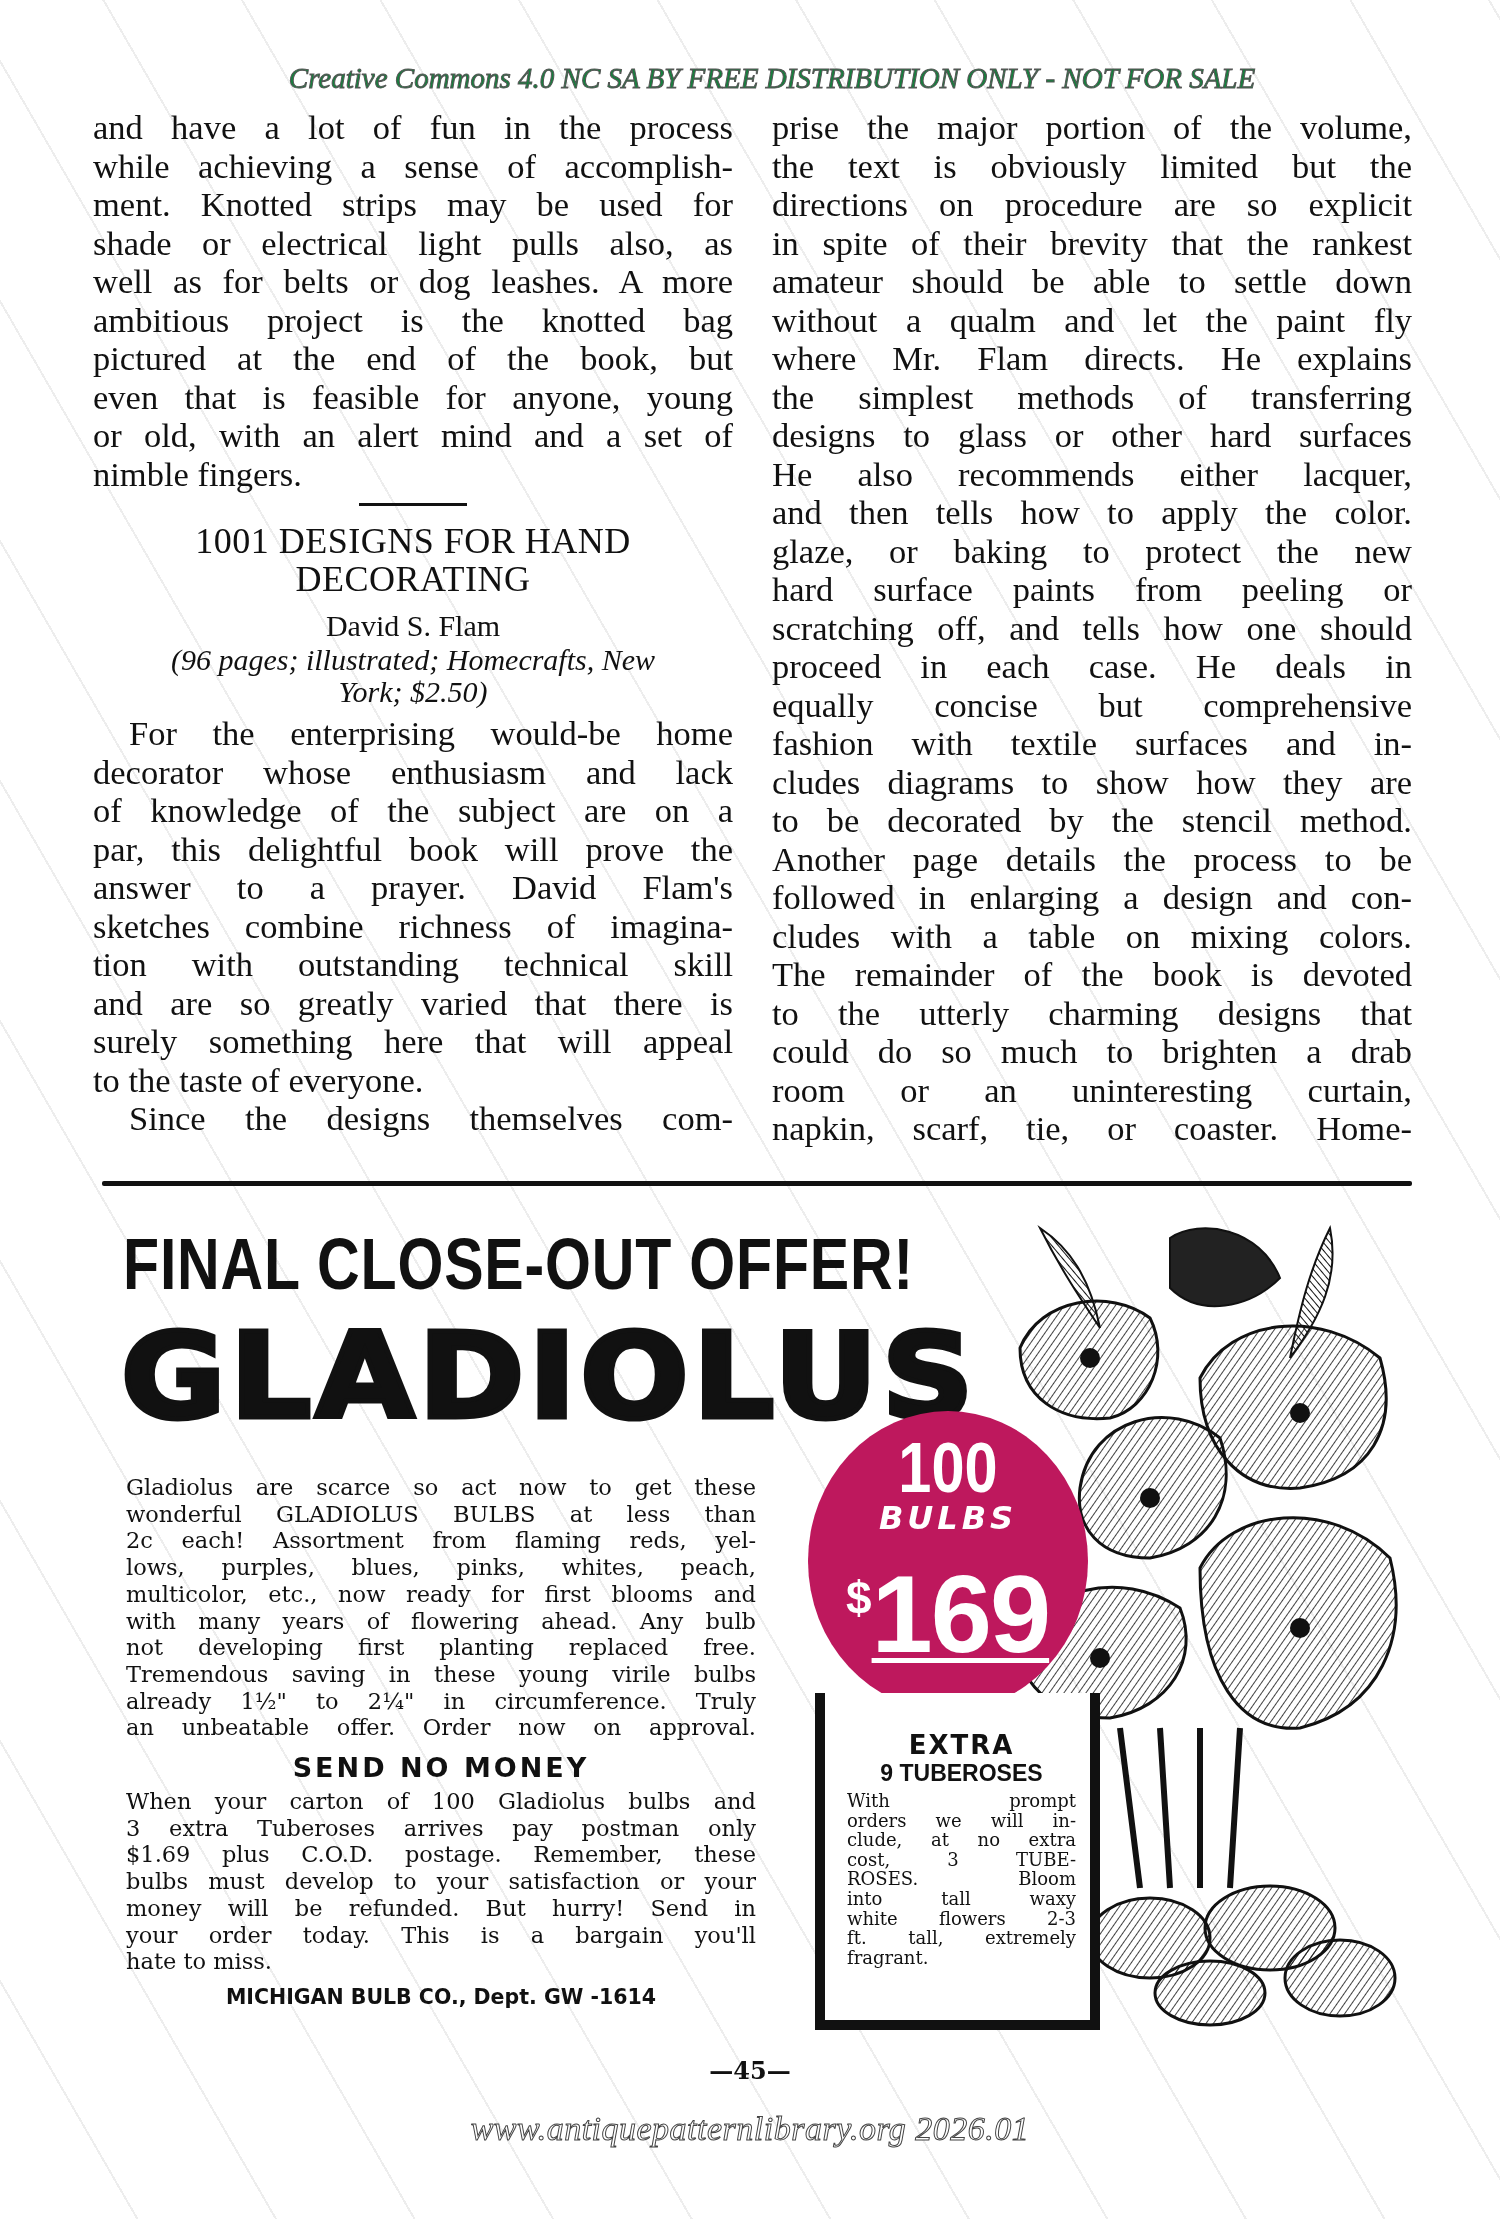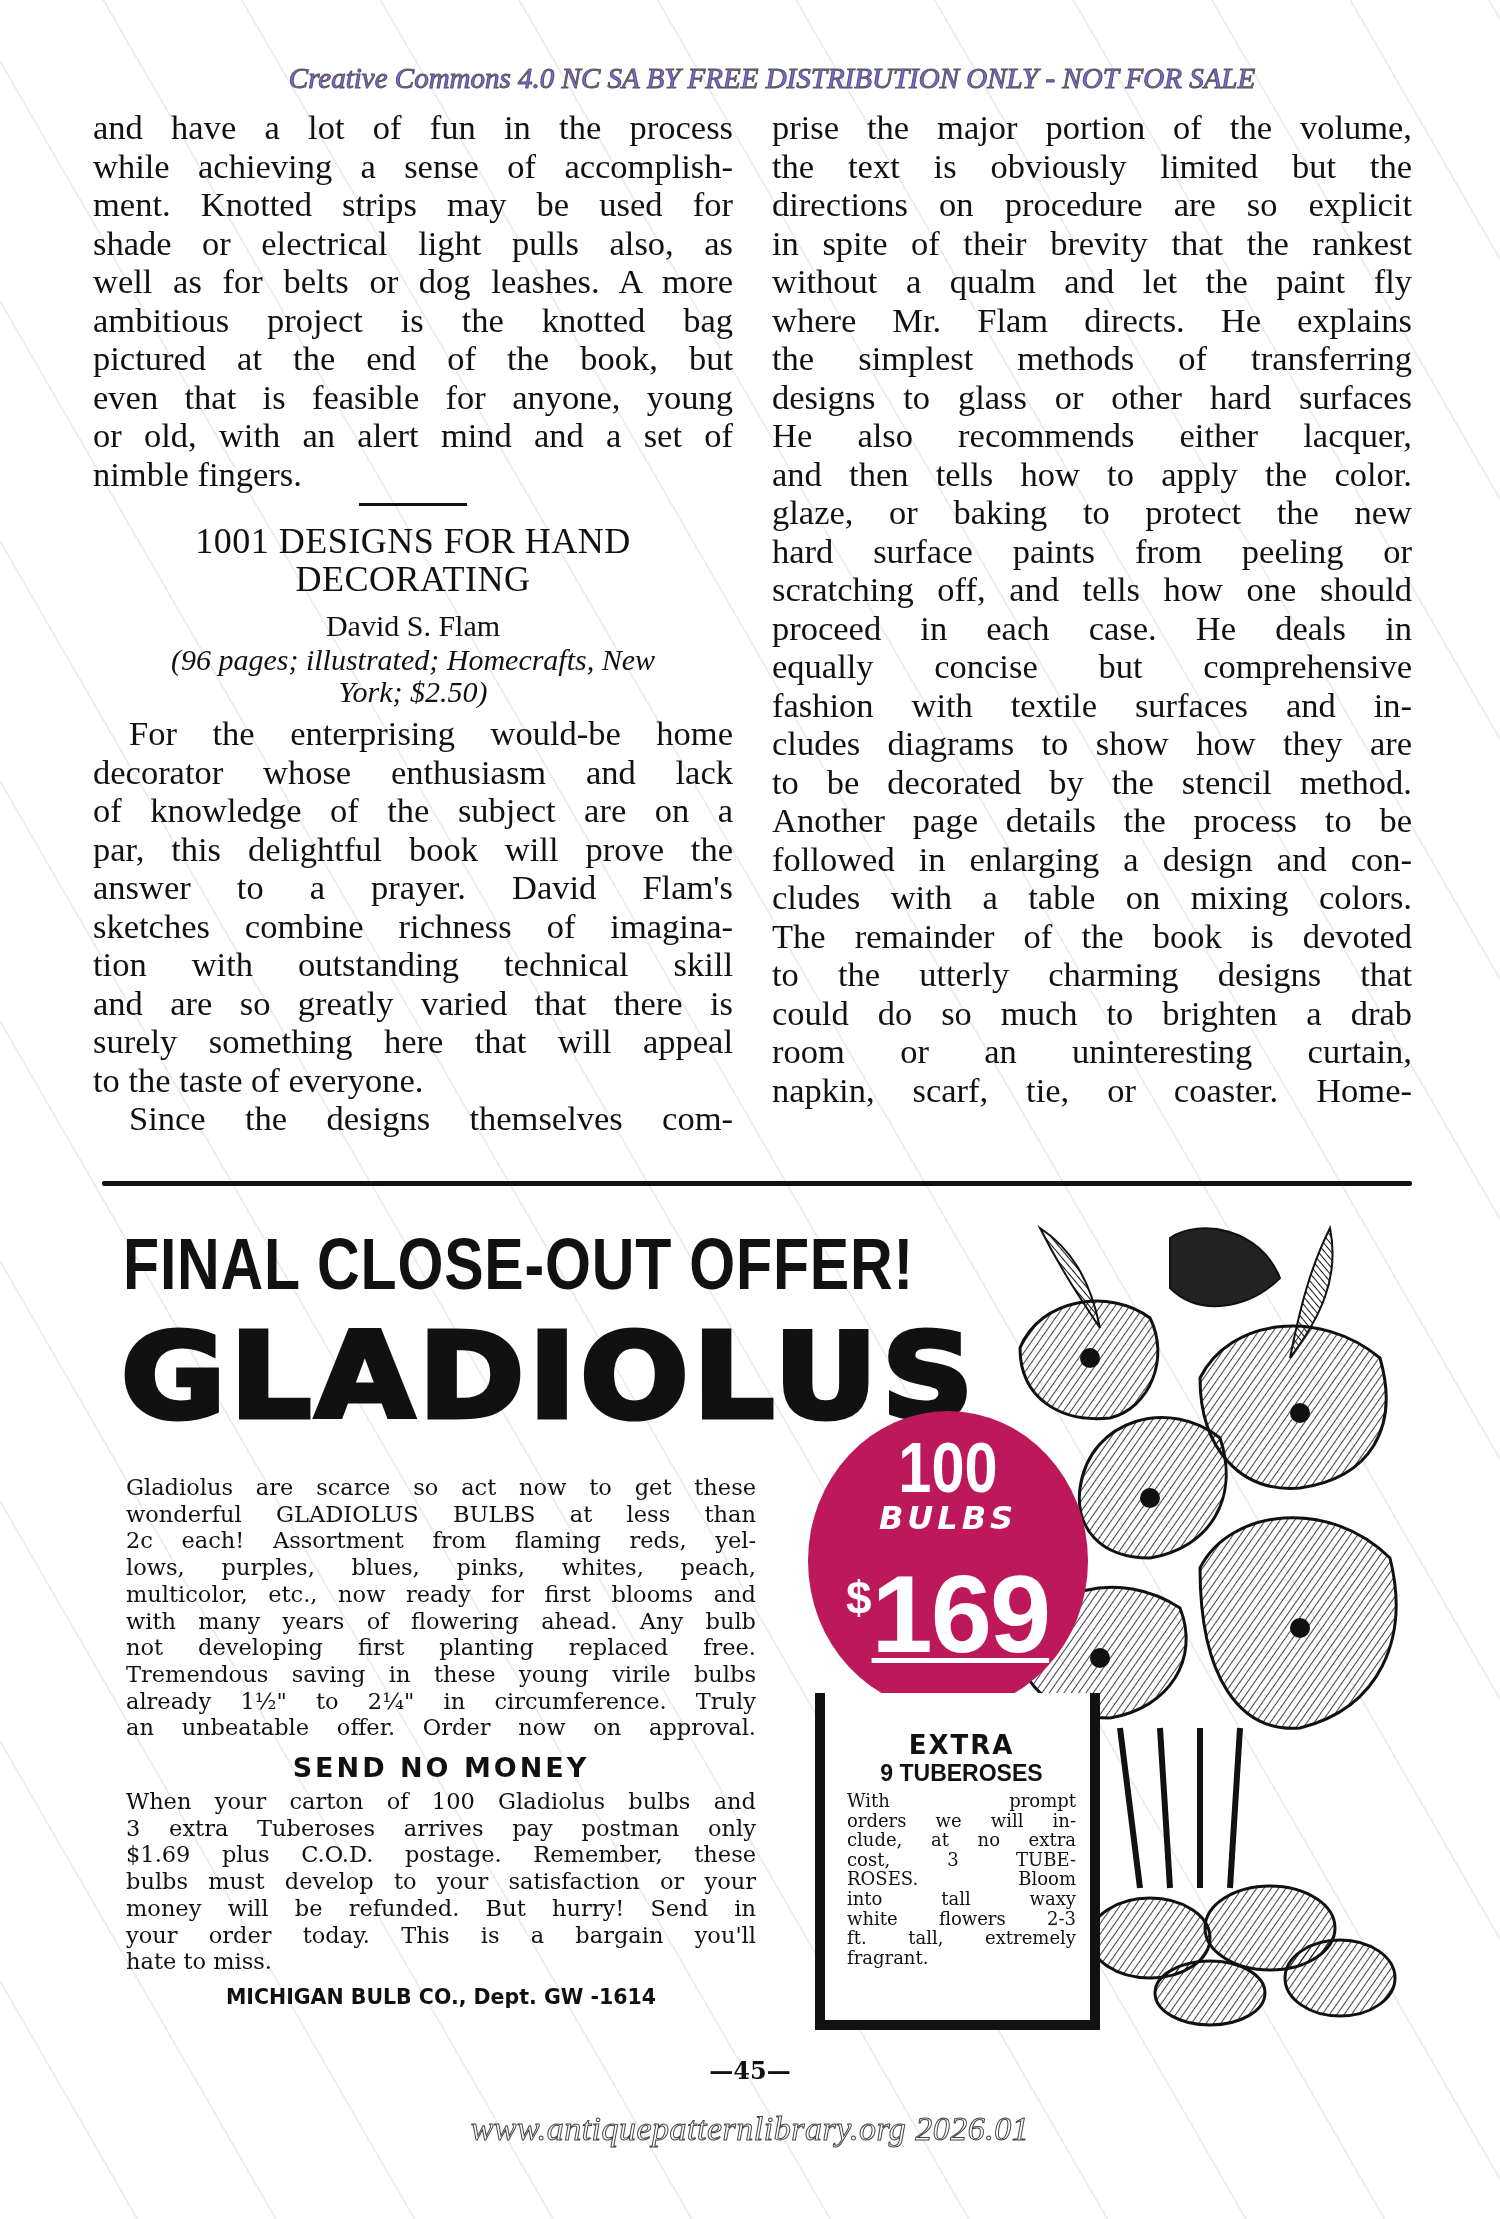--- a/index.html
+++ b/index.html
@@ -7,21 +7,21 @@
   body { position: relative; font-family: "Liberation Serif", "DejaVu Serif", serif; color: #111; }
 
   .watermark-lines {
     position: absolute; inset: 0; pointer-events: none;
     background: repeating-linear-gradient(60deg, transparent 0, transparent 118px, rgba(0,0,0,0.07) 118px, rgba(0,0,0,0.07) 120px);
   }
 
   .header-notice {
     position: absolute; left: 0; right: 0; top: 62px; text-align: center;
     font-family: "Liberation Serif", serif; font-style: italic; font-size: 29px;
-    color: #8b5cf6; -webkit-text-stroke: 1px #555; letter-spacing: 0px; margin-left: 44px;
+    color: #15803d; -webkit-text-stroke: 1px #555; letter-spacing: 0px; margin-left: 44px;
   }
 
   .col { position: absolute; font-size: 34.5px; line-height: 38.5px; text-align: justify; }
   .col-left { left: 93px; width: 640px; top: 108px; }
   .col-right { left: 772px; width: 640px; top: 108px; }
   .col .line { display: block; text-align: justify; text-align-last: justify; white-space: nowrap; }
   .col .line.last { text-align-last: left; }
   .col .indent { padding-left: 36px; }
 
   .short-rule { width: 108px; height: 3px; background: #111; margin: 10px auto 16px auto; }
@@ -161,20 +161,21 @@
     <span class="line last">to the taste of everyone.</span>
   </div>
   <span class="line indent">Since the designs themselves com-</span>
 </div>
 
 <div class="col col-right">
   <span class="line">prise the major portion of the volume,</span>
   <span class="line">the text is obviously limited but the</span>
   <span class="line">directions on procedure are so explicit</span>
   <span class="line">in spite of their brevity that the rankest</span>
+  <span class="line">amateur should be able to settle down</span>
   <span class="line">without a qualm and let the paint fly</span>
   <span class="line">where Mr. Flam directs. He explains</span>
   <span class="line">the simplest methods of transferring</span>
   <span class="line">designs to glass or other hard surfaces</span>
   <span class="line">He also recommends either lacquer,</span>
   <span class="line">and then tells how to apply the color.</span>
   <span class="line">glaze, or baking to protect the new</span>
   <span class="line">hard surface paints from peeling or</span>
   <span class="line">scratching off, and tells how one should</span>
   <span class="line">proceed in each case. He deals in</span>

